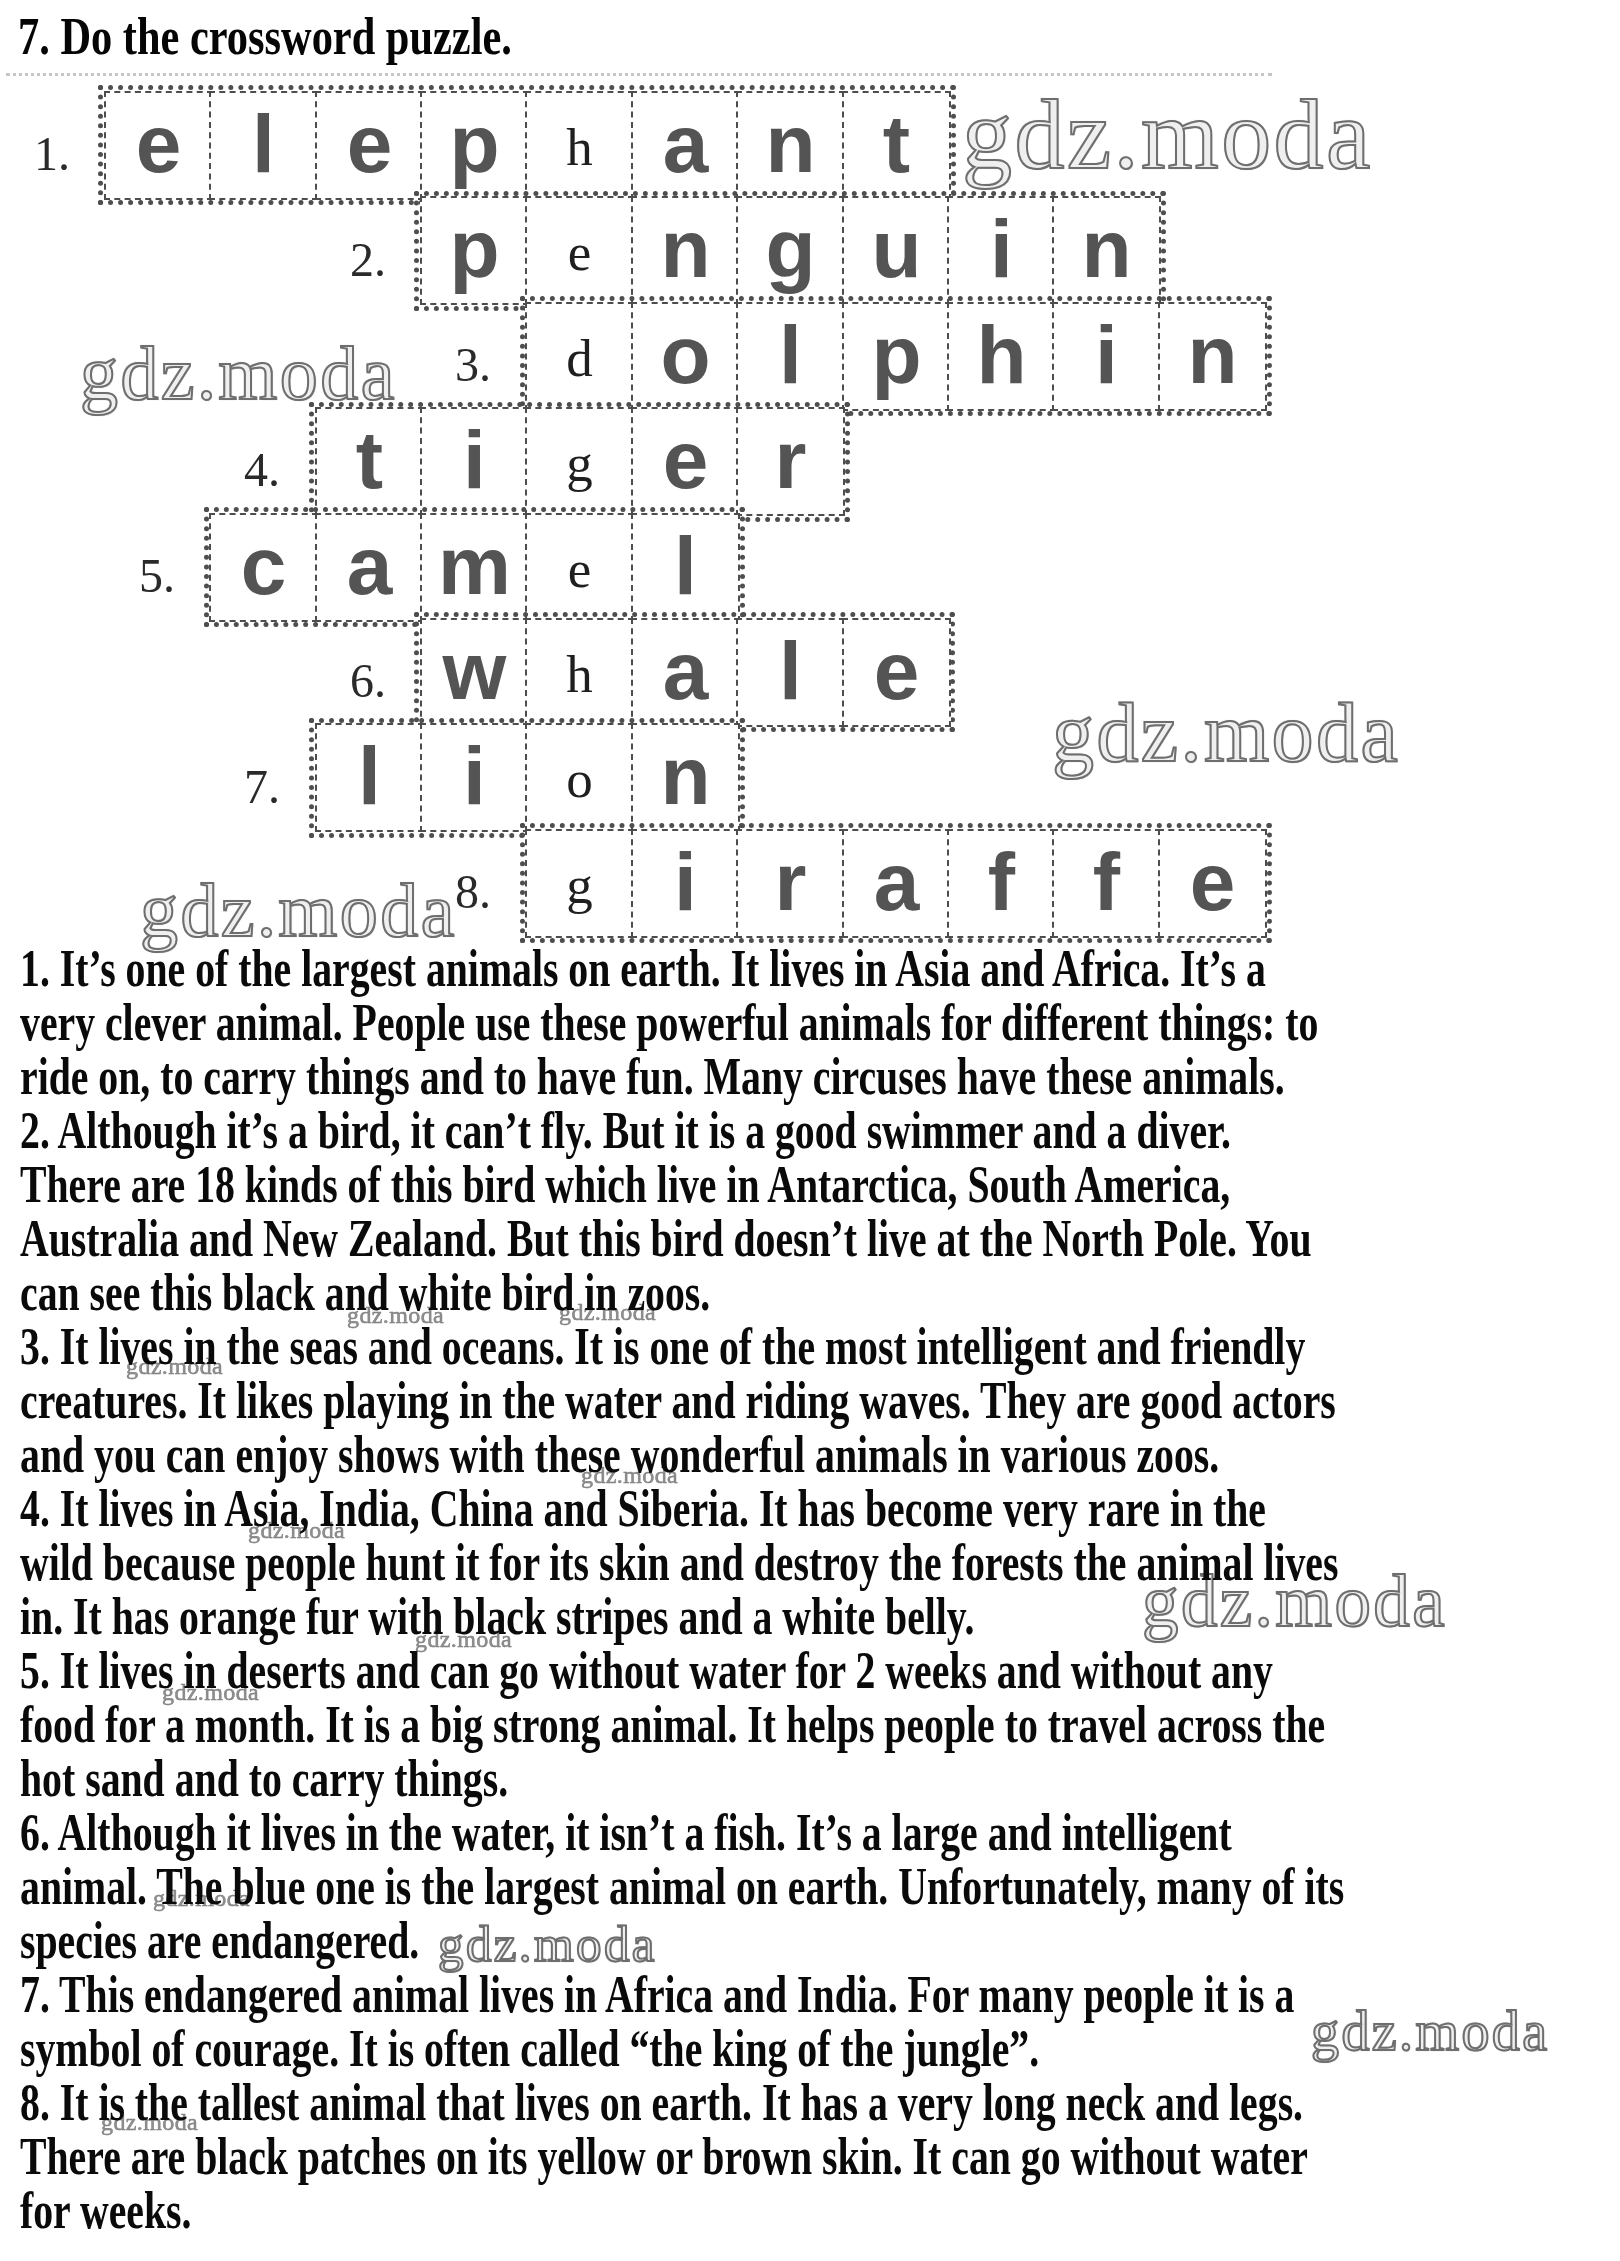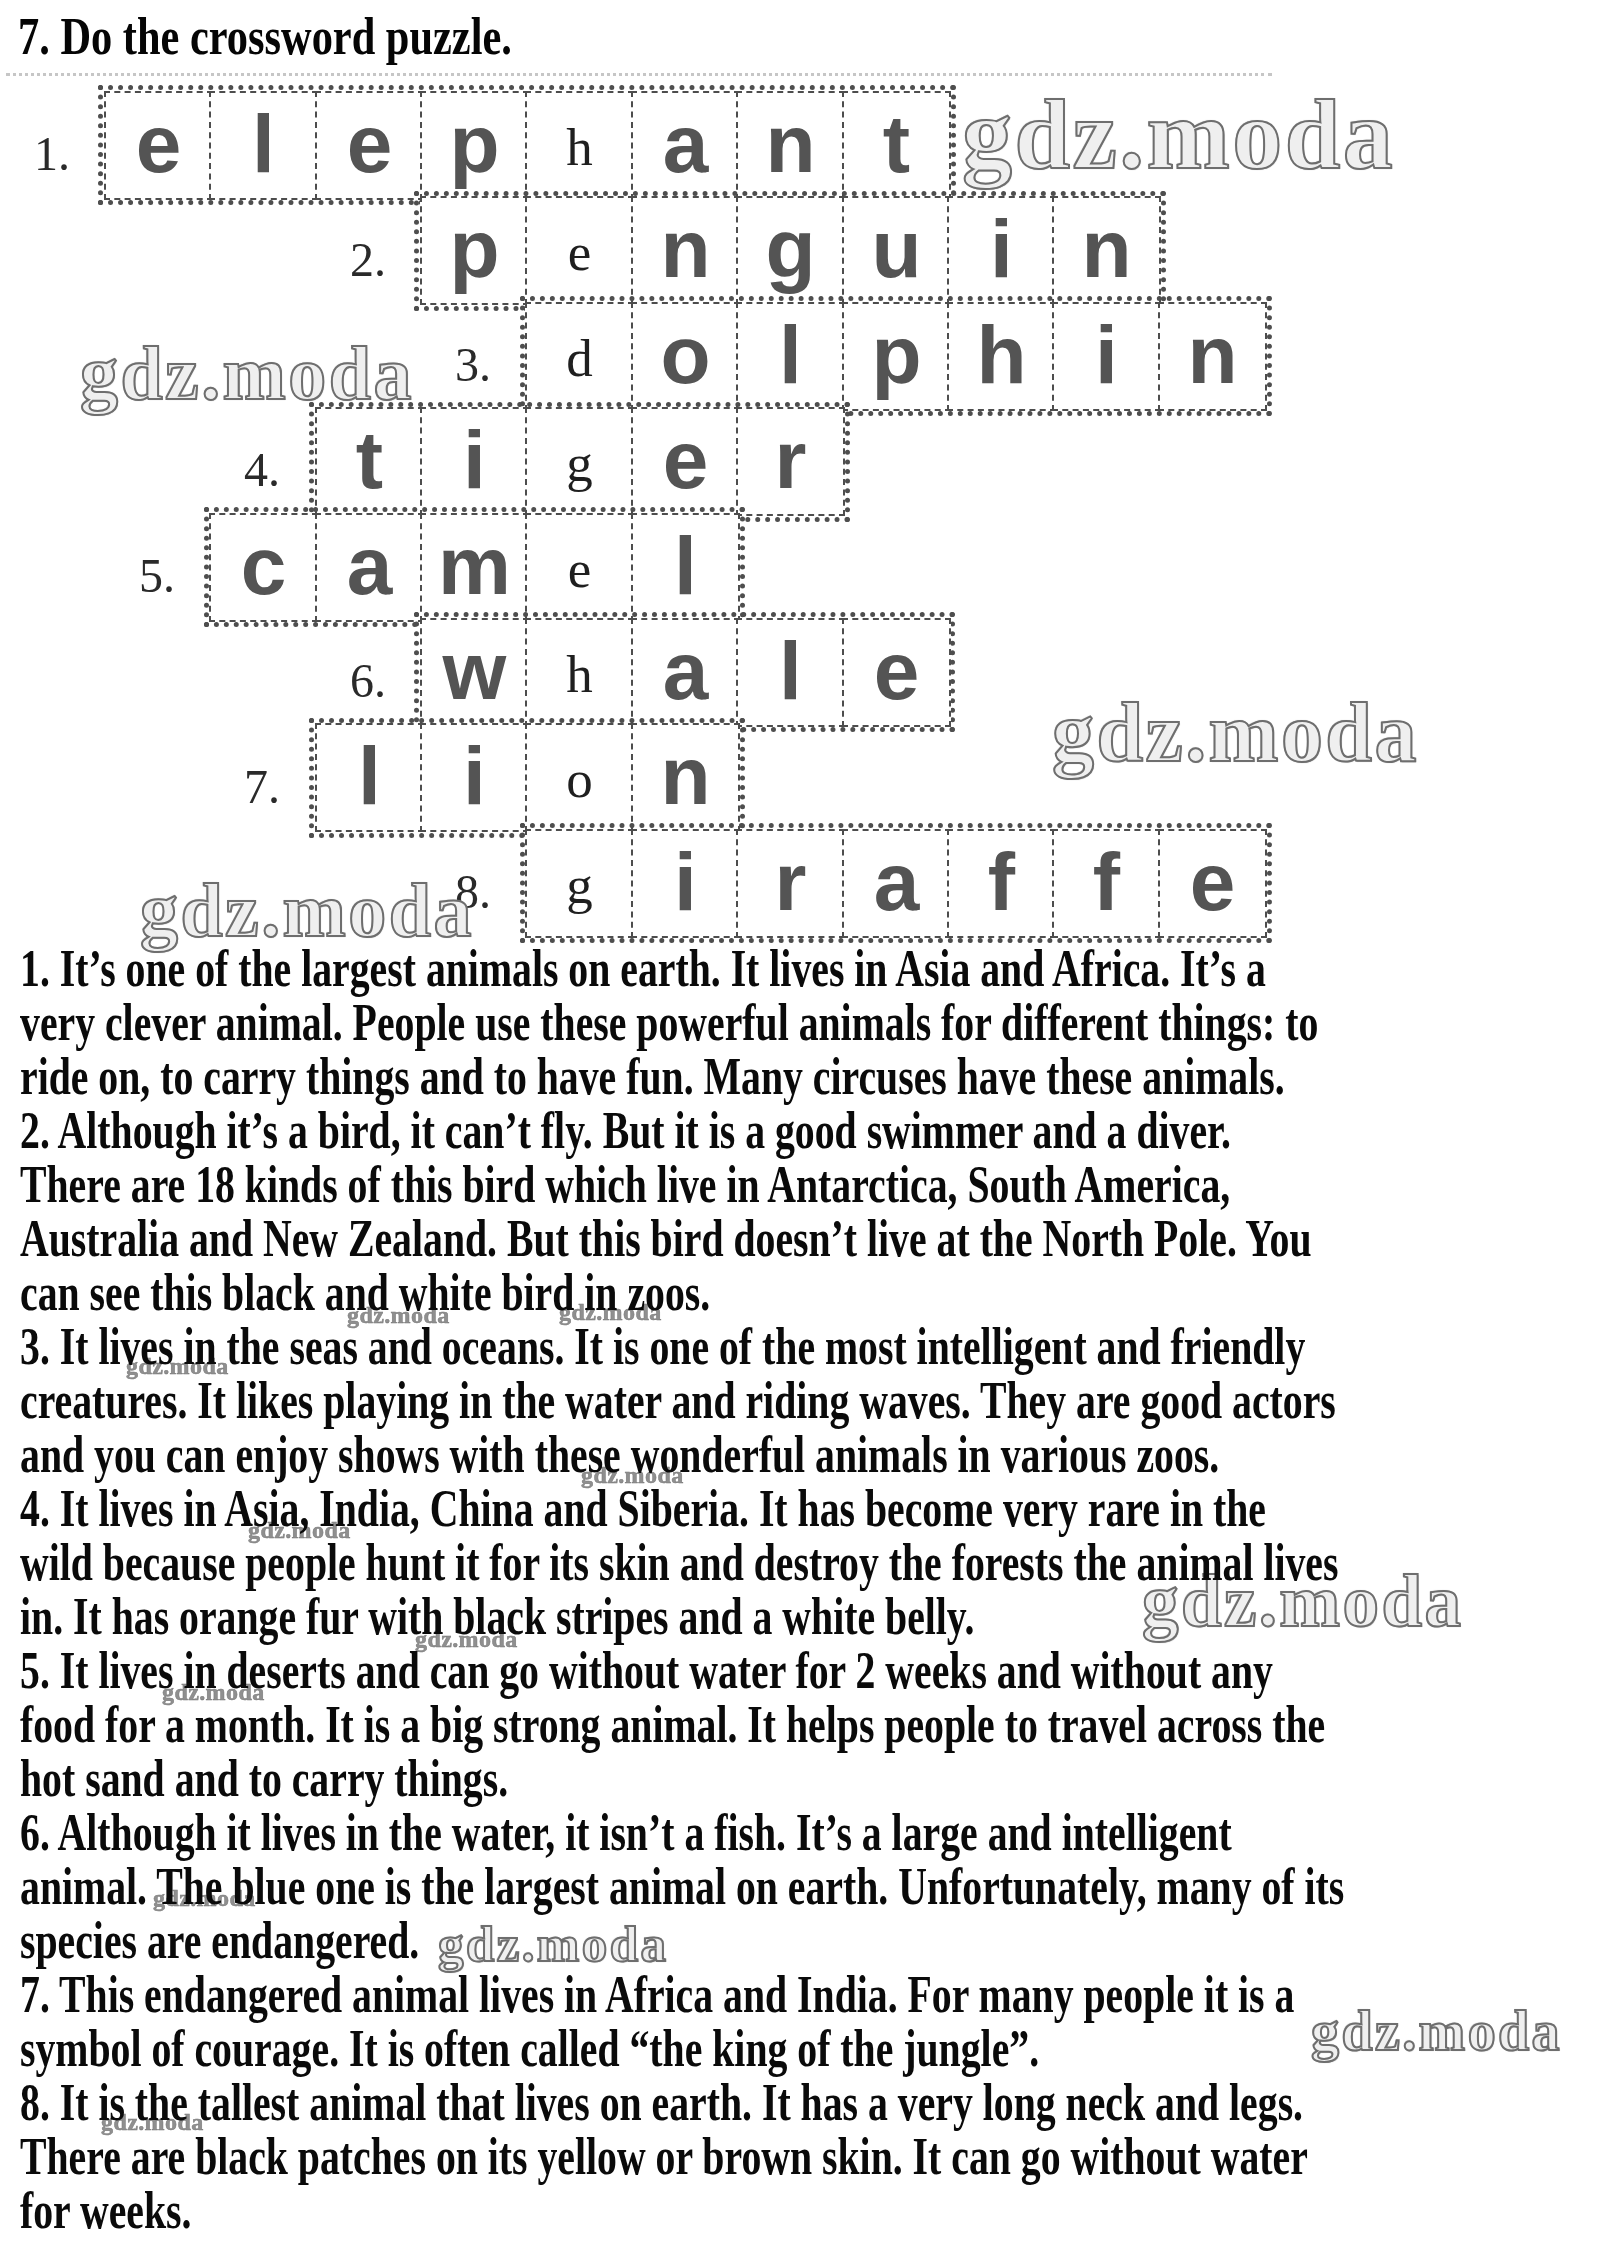--- a/index.html
+++ b/index.html
@@ -40,21 +40,21 @@
   
   .clues{position:absolute;left:20px;top:941px;}
   .clue-line{height:54px;white-space:nowrap;}
   .clue-line>span{
     display:inline-block;transform:scaleX(0.75);transform-origin:0 50%;
     font-size:53px;line-height:54px;font-weight:bold;color:#0a0a0a;
     font-family:"Liberation Serif",serif;white-space:nowrap;
   }
   
   .wm{
-    position:absolute;font-family:"Liberation Serif",serif;font-weight:bold;
+    position:absolute;font-family:"Liberation Serif",serif;font-weight:normal;
     white-space:nowrap;line-height:1;user-select:none;text-align:right;
   }
   .wm-big{
     color:#efefef;
     -webkit-text-stroke:2px #6e6e6e;
     text-shadow:0.8px 0.8px 0.8px #9a9a9a,-0.8px -0.8px 0.8px #b5b5b5;
     letter-spacing:2.4px;
   }
   .wm-sm{
     color:#8f8f8f;

